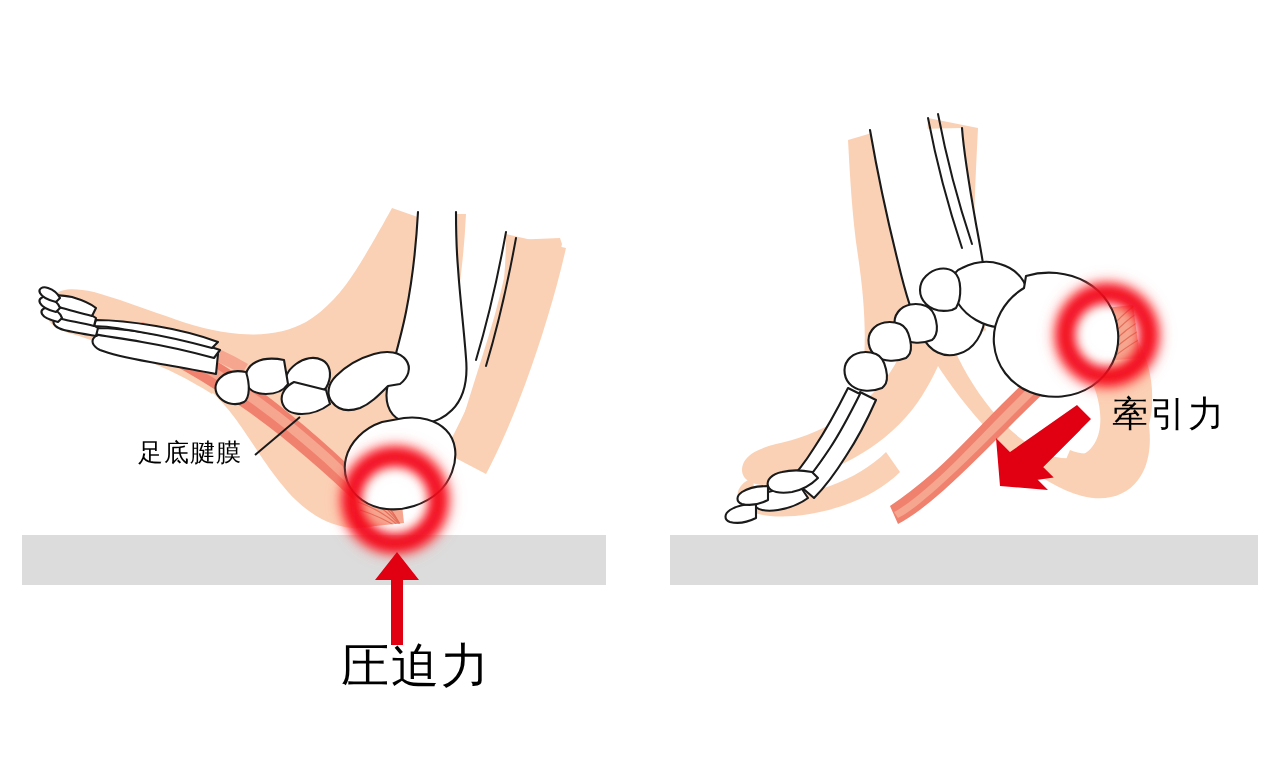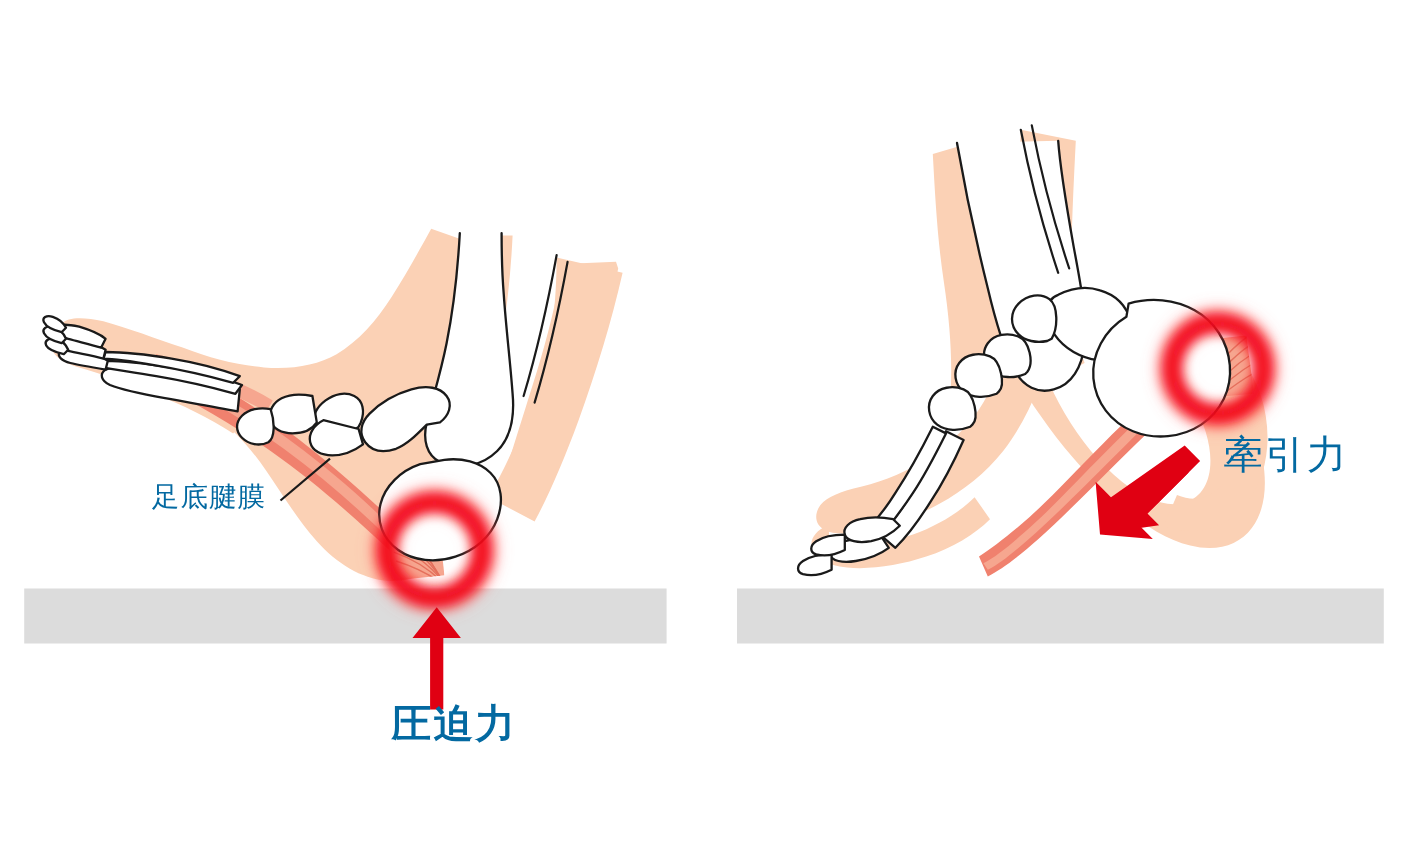--- a/index.html
+++ b/index.html
@@ -22,38 +22,37 @@
   #stage > svg.figure-svg {
     position: absolute;
     top: 0;
     left: 0;
     width: 1280px;
     height: 768px;
   }
   .jp-label {
     position: absolute;
     font-family: "DejaVu Sans", "Liberation Sans", sans-serif;
-    color: #0369a1;
+    color: #000000;
     white-space: nowrap;
     line-height: 1;
     user-select: none;
   }
   #label-plantar-fascia {
     left: 138px;
     top: 440px;
     font-size: 25px;
     letter-spacing: 1px;
     font-family: Liberation Serif, serif;
   }
   #label-compressive-force {
-    left: 356px;
+    left: 341px;
     top: 641px;
-    font-size: 36px;
+    font-size: 48px;
     letter-spacing: 2px;
-    font-weight: bold;
   }
   #label-traction-force {
     left: 1112px;
     top: 396px;
     font-size: 36px;
     letter-spacing: 2px;
   }
 </style>
 </head>
 <body>

